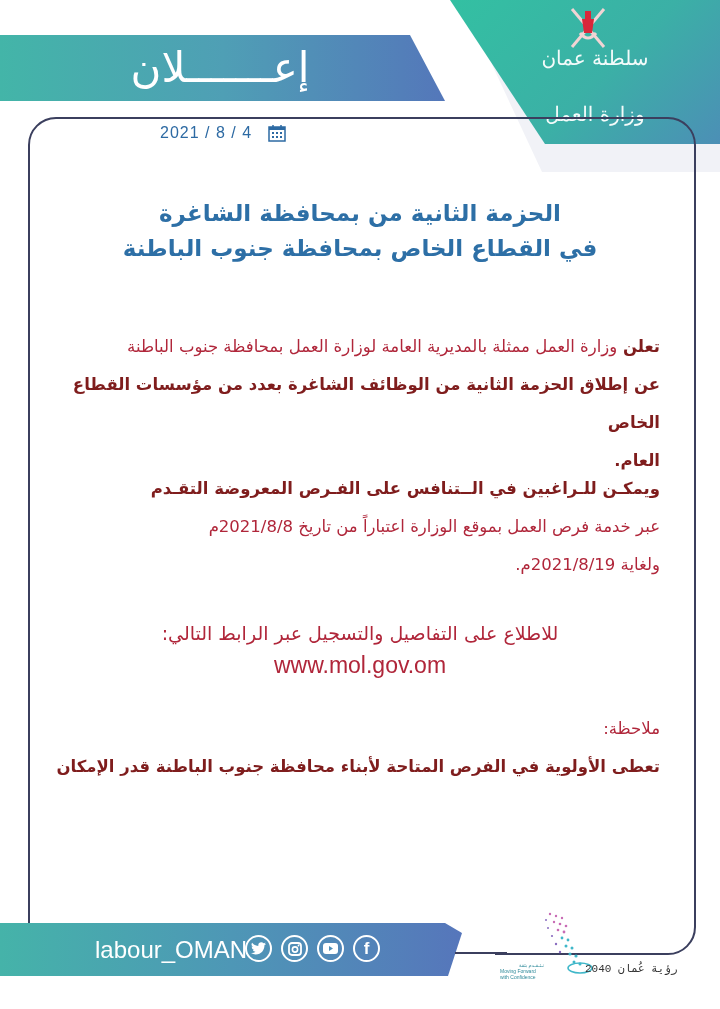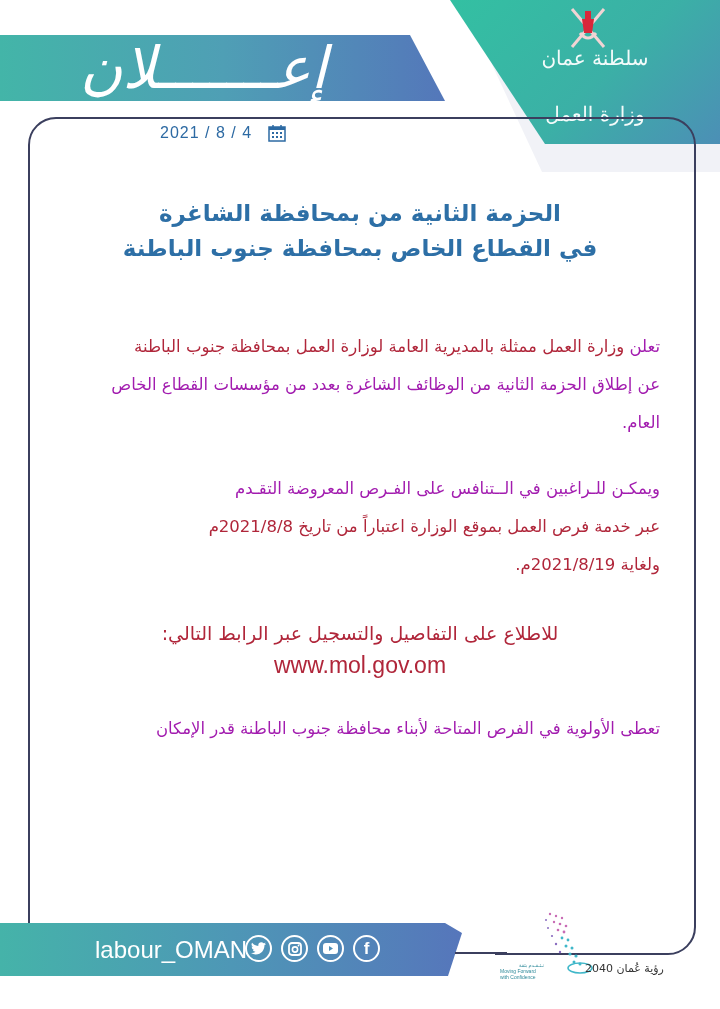--- a/index.html
+++ b/index.html
@@ -3,21 +3,21 @@
 <meta charset="utf-8">
 <style>
   html, body { margin:0; padding:0; }
   body { width:720px; height:1009px; background:#ffffff; position:relative; overflow:hidden; font-family:"DejaVu Sans", sans-serif; }
   .abs { position:absolute; }
 
   
   #banner { left:0; top:35px; width:445px; height:66px;
     background:linear-gradient(90deg,#43b5a8 0%,#4f9fb5 50%,#5477ba 100%);
     clip-path:polygon(0 0, 410px 0, 445px 100%, 0 100%); }
-  #banner-title { left:80px; top:28px; width:280px; height:80px; color:#fff; font-size:58px; line-height:80px; text-align:left; direction:rtl; letter-spacing:2px;font-style:italic; }
+  #banner-title { left:80px; top:28px; width:280px; height:80px; color:#fff; font-size:42px; line-height:80px; text-align:center; direction:rtl; letter-spacing:2px; }
 
   
   #panel-shadow { left:462px; top:0; width:258px; height:172px; background:#f1f2f7;
     clip-path:polygon(0 0,100% 0,100% 100%,80px 100%,0 0); border-bottom-left-radius:40px; }
   #panel { left:450px; top:0; width:270px; height:144px;
     background:linear-gradient(135deg,#33c0a2 0%,#3bb0a6 55%,#4c8fb6 100%);
     clip-path:polygon(0 0,100% 0,100% 100%,95px 100%,0 0);
     border-bottom-left-radius:30px; }
   #emblem { left:564px; top:3px; width:48px; height:48px; }
   #org-name-1 { left:520px; top:46px; width:150px; color:#f3fbfa; font-family:"DejaVu Serif", serif; font-size:20px; text-align:center; direction:rtl; }
@@ -32,38 +32,38 @@
   #date-text { color:#2d6aa3; font-size:16px; font-family:"Liberation Sans", sans-serif; letter-spacing:1px; }
   #cal-icon { width:18px; height:18px; }
 
   
   .title { left:60px; width:600px; text-align:center; direction:rtl; color:#2d6fa6; font-size:23px; font-weight:bold; font-family:"DejaVu Sans", sans-serif; }
   #title1 { top:200px; }
   #title2 { top:235px; }
 
   
   .para { right:60px; width:640px; direction:rtl; text-align:right; font-size:16.5px; line-height:38px; font-family:"DejaVu Sans", sans-serif; }
-  .blue { color:#a21caf; }
+  .blue { color:#7f1d1d;font-weight:bold; }
   .red { color:#b0263a; }
 
   #link-label { left:60px; width:600px; top:622px; text-align:center; direction:rtl; color:#b0263a; font-size:19px; }
   #link-url { left:60px; width:600px; top:652px; text-align:center; color:#b0263a; font-size:23px; font-family:"Liberation Sans", sans-serif; }
 
   
   #footer-bar { left:0; top:923px; width:462px; height:53px;
     background:linear-gradient(90deg,#45b3a9 0%,#4e97b6 50%,#5676bb 100%);
     clip-path:polygon(0 0,445px 0,462px 10px,448px 100%,0 100%); border-radius:0 10px 10px 0; }
   #footer-handle { left:95px; top:936px; color:#ffffff; font-size:24px; font-family:"Liberation Sans", sans-serif; }
   .social { top:935px; width:27px; height:27px; border:2px solid #fff; border-radius:50%; box-sizing:border-box; display:flex; align-items:center; justify-content:center; color:#fff; }
   #footer-line { left:455px; top:952px; width:52px; height:2px; background:#3b3f5e; }
   #footer-line-r { left:628px; top:953px; width:40px; height:2px; background:#3b3f5e; }
 
   #vision-logo { left:510px; top:908px; width:110px; height:72px; }
   #vision-tag { left:500px; top:962px; width:44px; color:#2f8a9a; font-size:5px; line-height:6px; font-family:"Liberation Sans", sans-serif; }
-  #vision-name { left:585px; top:962px; color:#333; font-size:11px; direction:rtl; }
+  #vision-name { left:585px; top:962px; color:#333; font-size:11px; direction:rtl;font-family:Liberation Mono, monospace; }
 </style>
 </head>
 <body>
 
 <div class="abs" id="panel-shadow"></div>
 <div class="abs" id="panel"></div>
 
 <svg class="abs" id="emblem" viewBox="0 0 48 48">
   <line x1="8" y1="6" x2="40" y2="44" stroke="#f2d4d4" stroke-width="3"></line>
   <line x1="40" y1="6" x2="8" y2="44" stroke="#f2d4d4" stroke-width="3"></line>
@@ -110,20 +110,21 @@
 <div class="abs para" style="top:470px;">
   <div class="blue">ويمكـن للـراغبين في الــتنافس على الفـرص المعروضة التقـدم</div>
   <div class="red">عبر خدمة فرص العمل بموقع الوزارة اعتباراً من تاريخ 2021/8/8م</div>
   <div class="red">ولغاية 2021/8/19م.</div>
 </div>
 
 <div class="abs" id="link-label">للاطلاع على التفاصيل والتسجيل عبر الرابط التالي:</div>
 <div class="abs" id="link-url">www.mol.gov.om</div>
 
 <div class="abs para" style="top:710px;">
+  <div class="red">ملاحظة:</div>
   <div class="blue">تعطى الأولوية في الفرص المتاحة لأبناء محافظة جنوب الباطنة قدر الإمكان</div>
 </div>
 
 <div class="abs" id="footer-bar"></div>
 <div class="abs" id="footer-handle">labour_OMAN</div>
 
 <div class="abs social" style="left:245px;">
   <svg width="15" height="13" viewBox="0 0 24 20">
       <path fill="#fff" d="M24 2.3a9.8 9.8 0 0 1-2.8.8A4.9 4.9 0 0 0 23.3.4a9.8 9.8 0 0 1-3.1 1.2A4.9 4.9 0 0 0 11.8 6 14 14 0 0 1 1.7.9a4.9 4.9 0 0 0 1.5 6.6A4.9 4.9 0 0 1 1 6.9a4.9 4.9 0 0 0 3.9 4.9 4.9 4.9 0 0 1-2.2.1 4.9 4.9 0 0 0 4.6 3.4A9.9 9.9 0 0 1 0 17.3 14 14 0 0 0 7.5 19.5c9.1 0 14-7.5 14-14v-.6A10 10 0 0 0 24 2.3z"></path>
     </svg>

